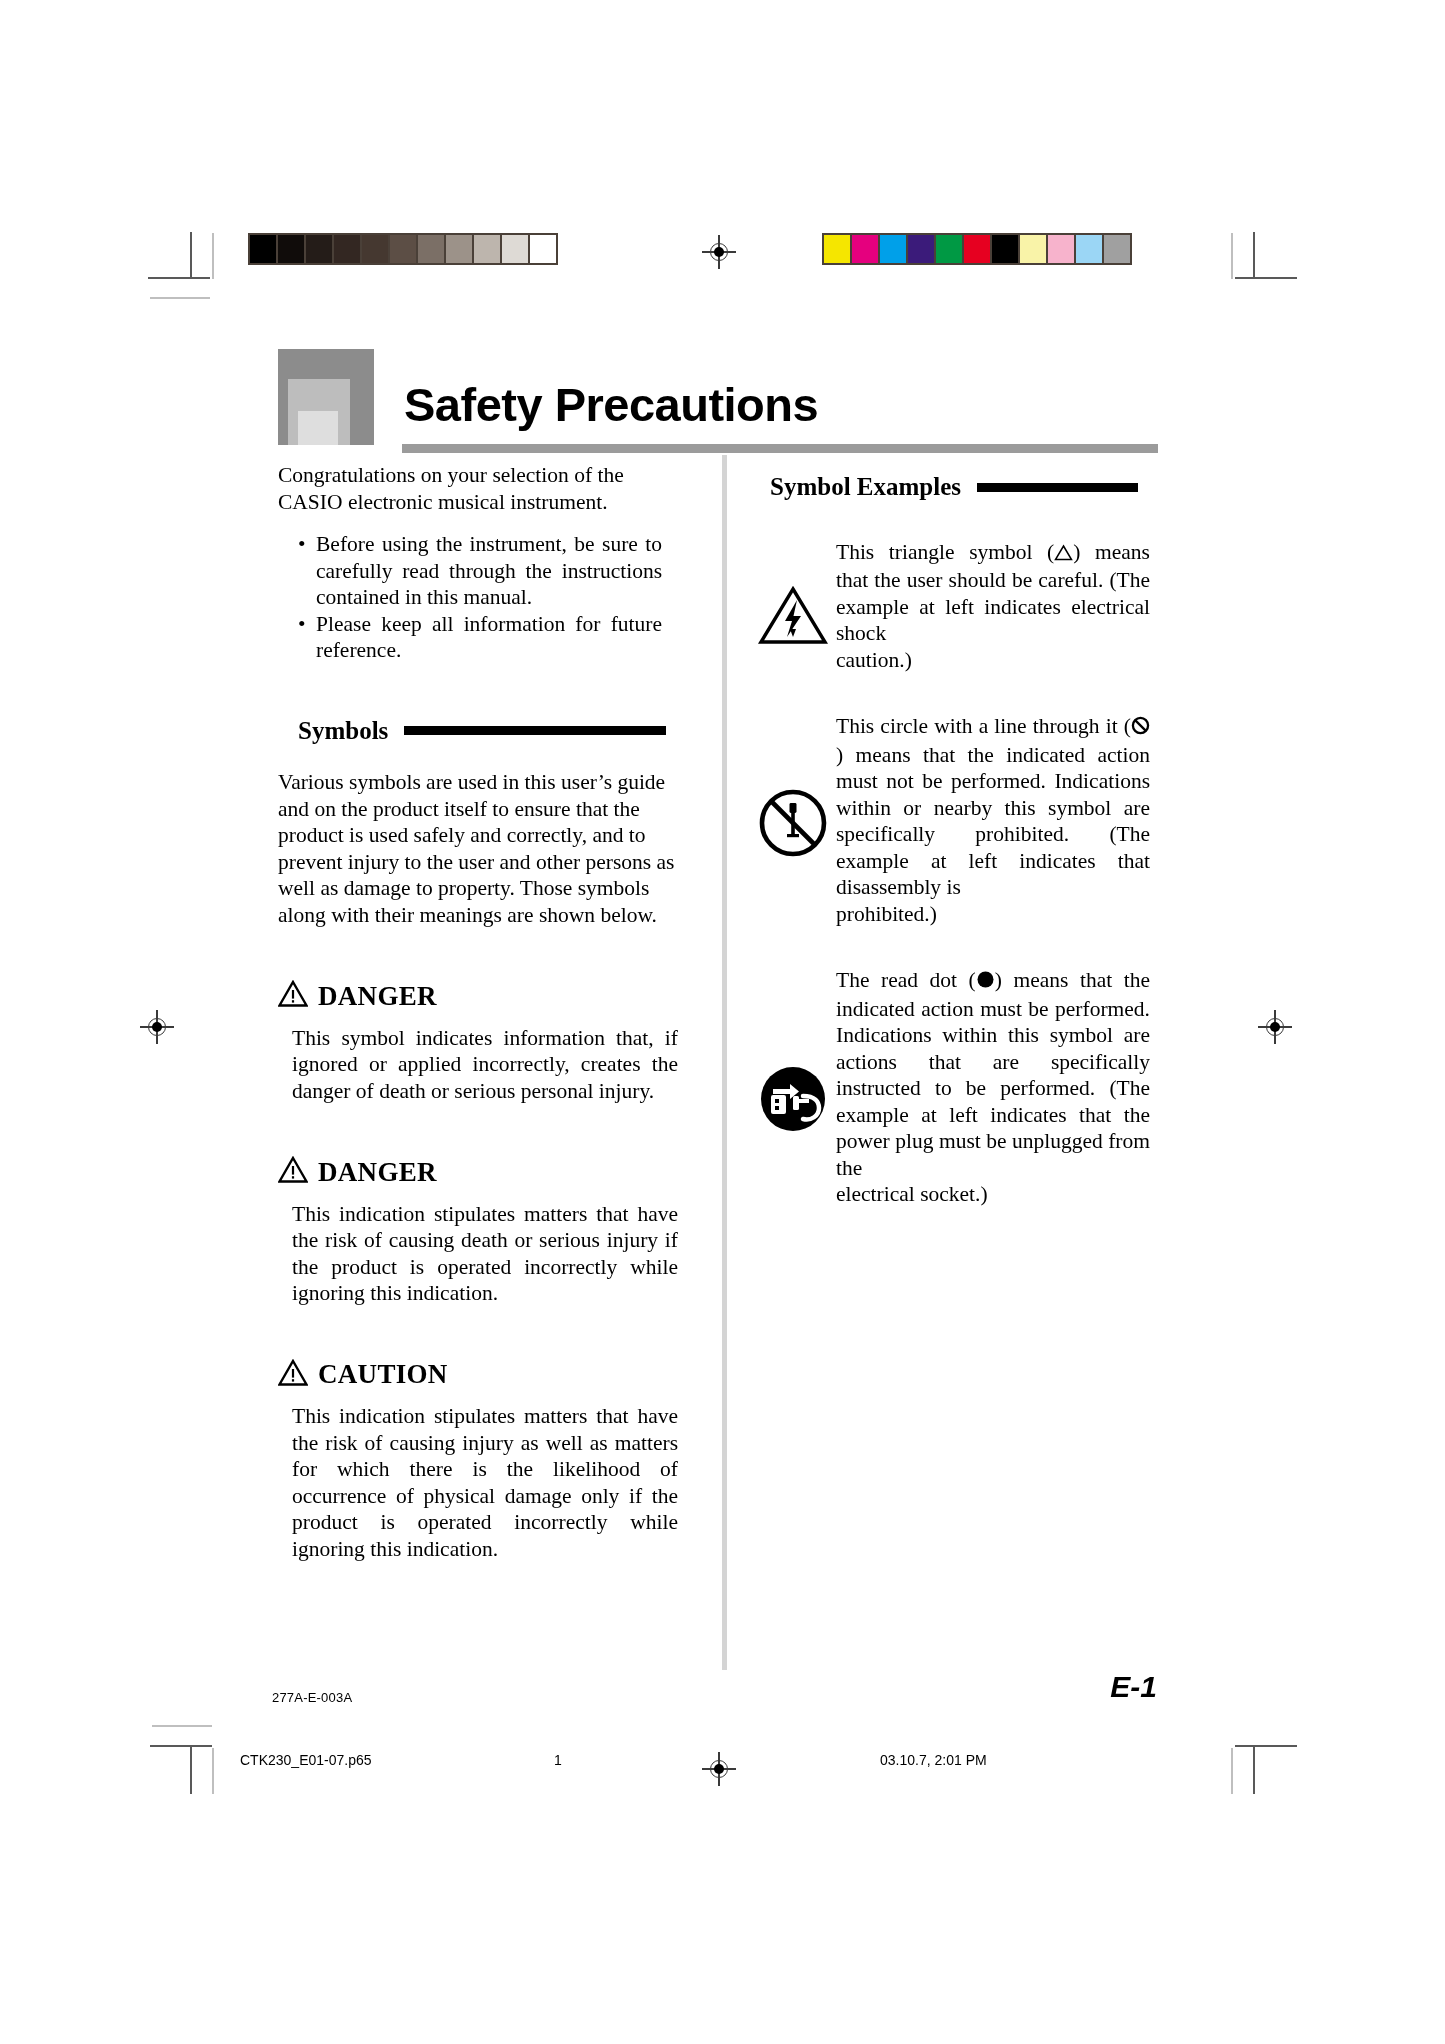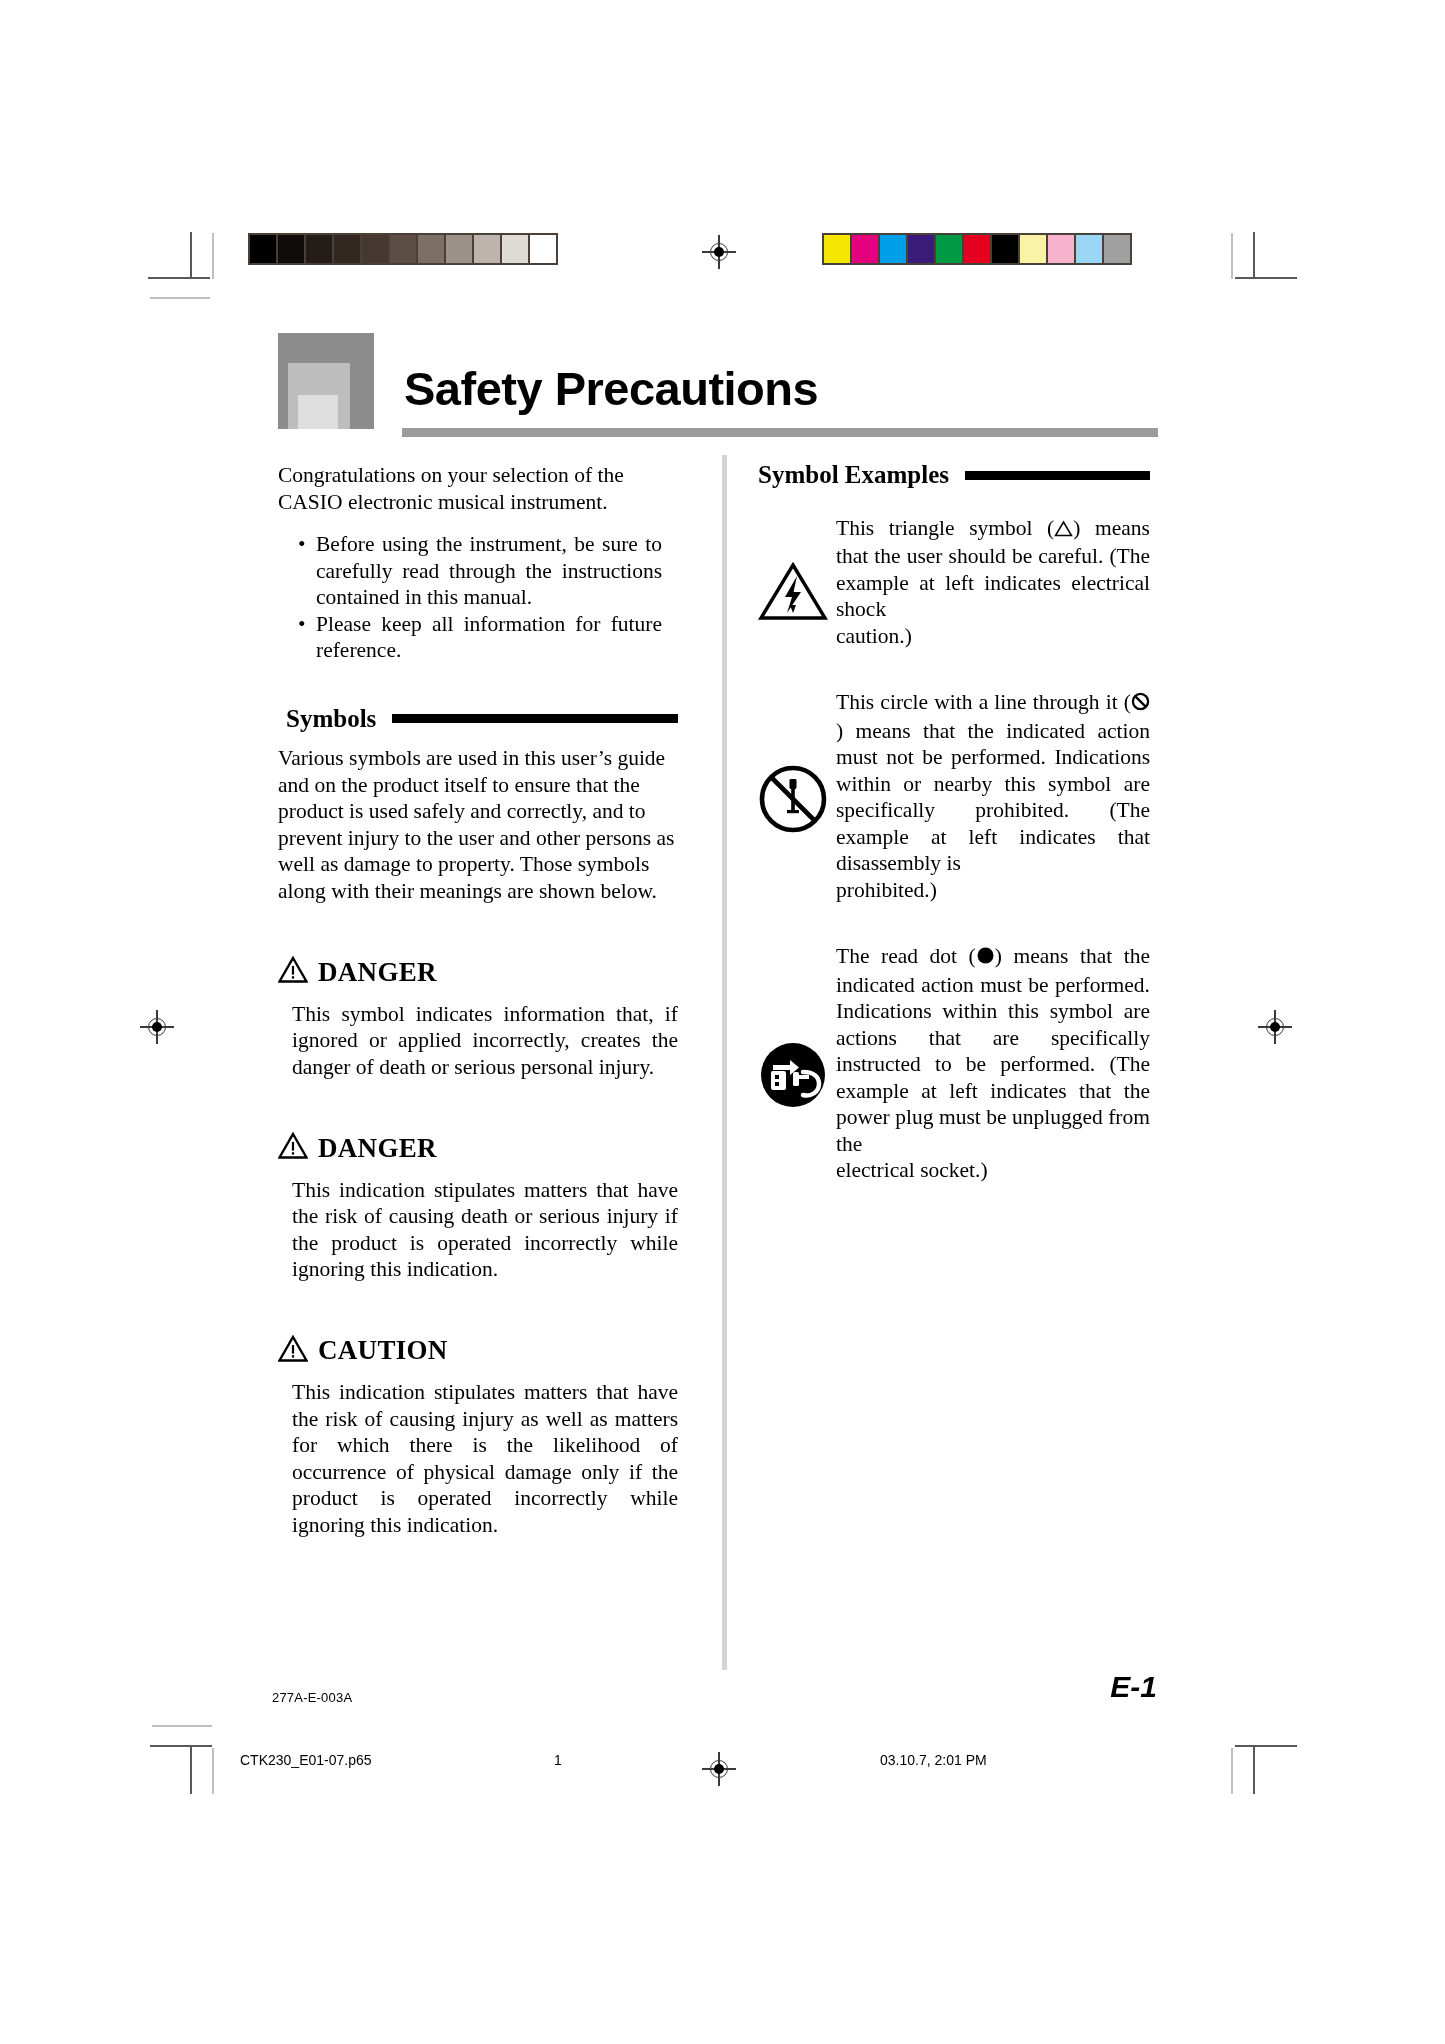--- a/index.html
+++ b/index.html
@@ -28,21 +28,21 @@
   }
 
   
   .cal-bar { position:absolute; display:flex; background:#4a4038; padding:2px; box-sizing:border-box; }
   .cal-bar .sw { width:26px; height:28px; margin-right:2px; }
   .cal-bar .sw:last-child { margin-right:0; }
 
   
   .page { position:absolute; left:0; top:0; width:1445px; height:2044px; }
 
-  .title-block { position:absolute; left:278px; top:333px; width:880px; height:105px; }
+  .title-block { position:absolute; left:278px; top:349px; width:880px; height:105px; }
   .deco { position:absolute; left:0; top:0; width:96px; height:96px; }
   .deco .d1 { position:absolute; left:0;  top:0;  width:96px; height:96px; background:#8c8c8c; }
   .deco .d2 { position:absolute; left:10px; top:30px; width:62px; height:66px; background:#bdbdbd; }
   .deco .d3 { position:absolute; left:20px; top:62px; width:40px; height:34px; background:#dedede; }
   .title-text {
     position:absolute; left:126px; top:28px;
     font-family:"Liberation Sans", sans-serif;
     font-weight:bold; font-size:47px; letter-spacing:-0.5px;
     white-space:nowrap;
   }
@@ -65,21 +65,21 @@
 
   ul.bullets { margin:16px; padding:0; list-style:none; }
   ul.bullets li {
     position:relative; padding-left:22px; text-align:justify; margin:0;
   }
   ul.bullets li::before {
     content:"\2022"; position:absolute; left:4px; top:0;
   }
 
   .sec-head {
-    display:flex; align-items:center; margin:0;
+    display:flex; align-items:center; margin:12px;
   }
   .sec-head .sh-text {
     font-weight:bold; font-size:25px; white-space:nowrap;
     padding-left:8px;
   }
   .sec-head .sh-rule {
     flex:1 1 auto; height:9px; background:#000; margin-left:16px;
   }
 
   .alert-head {

